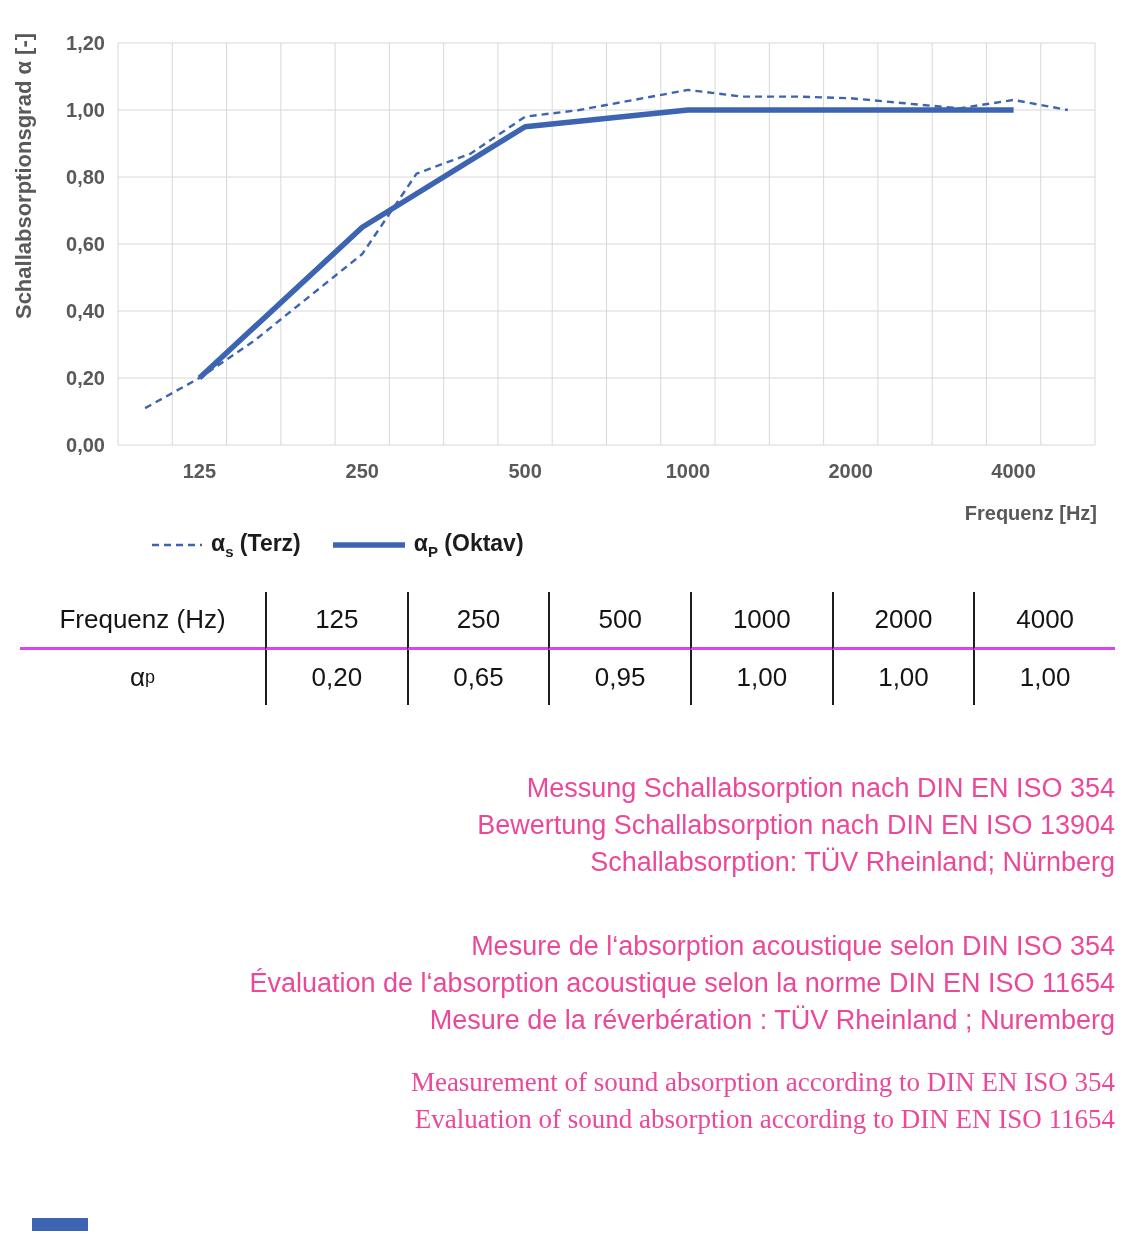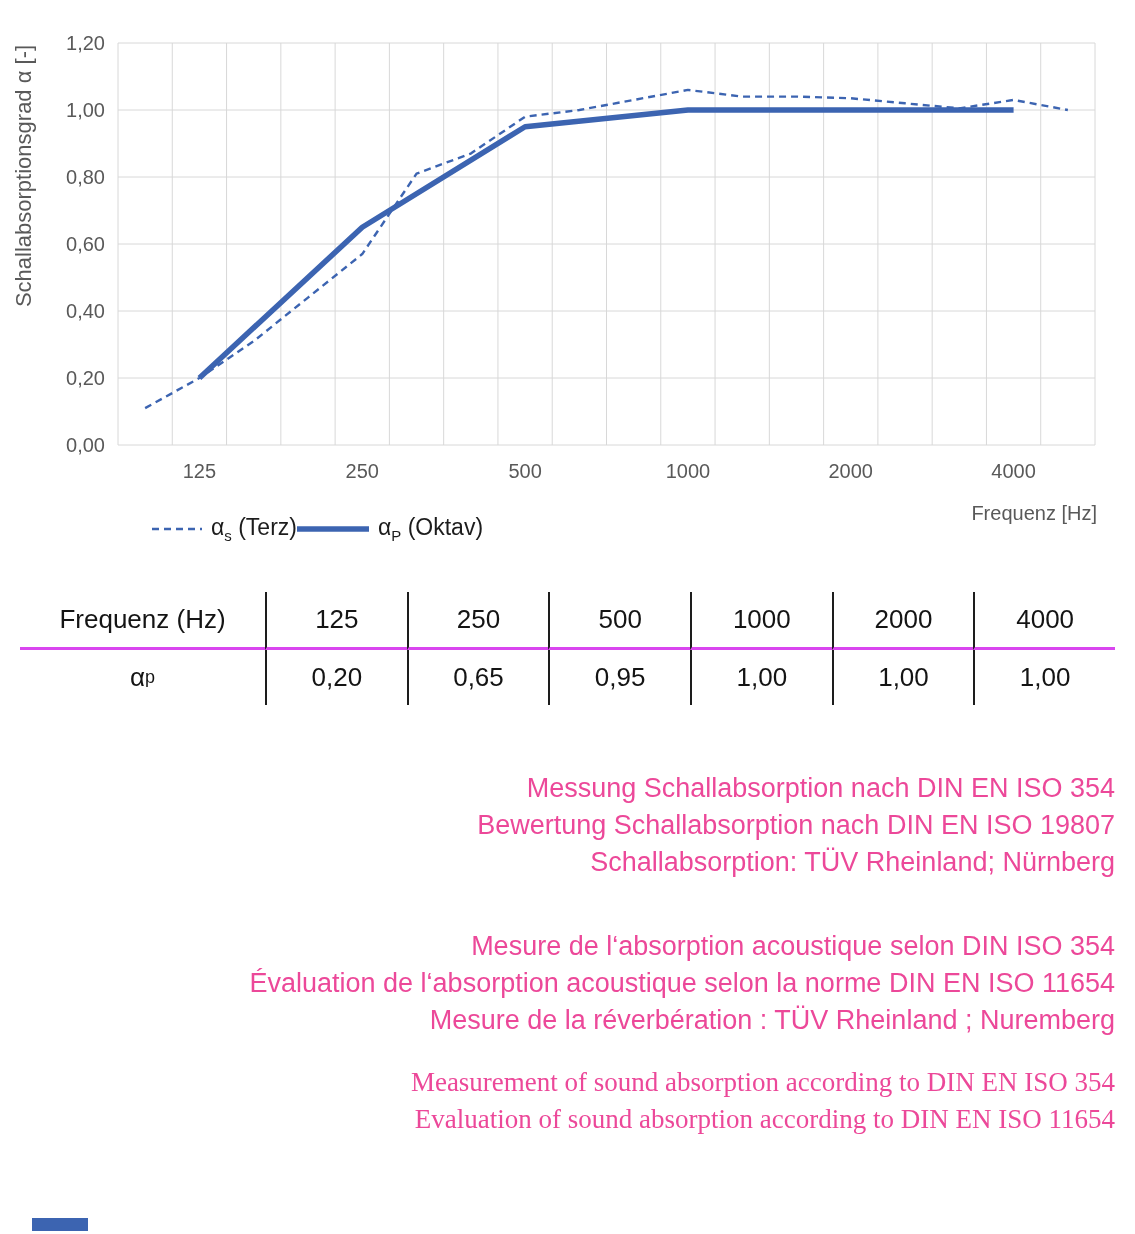--- a/index.html
+++ b/index.html
@@ -3,27 +3,27 @@
 <meta charset="utf-8">
 <style>
   html,body{margin:0;padding:0;}
   body{
     width:1135px;height:1234px;background:#ffffff;position:relative;overflow:hidden;
     font-family:"Liberation Sans", sans-serif;
   }
   #page{position:absolute;inset:0;}
 
   
-  .chart-block{position:absolute;top:0;left:0;width:1135px;height:575px;}
+  .chart-block{position:absolute;top:0;left:0;width:1135px;height:575px;font-weight:bold;}
   #chart-svg{position:absolute;top:0;left:0;}
   svg text{font-family:"Liberation Sans", sans-serif;}
   .axis-text{fill:#595959;font-size:20px;}
   .axis-title{fill:#595959;font-size:22px;}
 
-  .legend{position:absolute;top:514px;left:152px;display:flex;align-items:center;}
+  .legend{position:absolute;top:530px;left:152px;display:flex;align-items:center;gap:32px;}
   .legend-item{display:flex;align-items:center;gap:9px;}
   .legend-label{font-size:23px;color:#1c1c1c;white-space:pre;}
   .legend-label sub{font-size:15px;}
   .legend-sample{display:block;}
 
   
   .freq-table{
     position:absolute;top:592px;left:20px;width:1095px;
     display:grid;grid-template-columns:245px repeat(6,1fr);
     font-size:26px;color:#141414;
@@ -133,21 +133,21 @@
     <div class="ft-cell ft-sep">0,20</div>
     <div class="ft-cell ft-sep">0,65</div>
     <div class="ft-cell ft-sep">0,95</div>
     <div class="ft-cell ft-sep">1,00</div>
     <div class="ft-cell ft-sep">1,00</div>
     <div class="ft-cell ft-sep">1,00</div>
   </div>
 
   <div class="notes notes-de">
     <div>Messung Schallabsorption nach DIN EN ISO 354</div>
-    <div>Bewertung Schallabsorption nach DIN EN ISO 19807</div>
+    <div>Bewertung Schallabsorption nach DIN EN ISO 13904</div>
     <div>Schallabsorption: TÜV Rheinland; Nürnberg</div>
   </div>
 
   <div class="notes notes-fr">
     <div>Mesure de l‘absorption acoustique selon DIN ISO 354</div>
     <div>Évaluation de l‘absorption acoustique selon la norme DIN EN ISO 11654</div>
     <div>Mesure de la réverbération : TÜV Rheinland ; Nuremberg</div>
   </div>
 
   <div class="notes notes-en">

